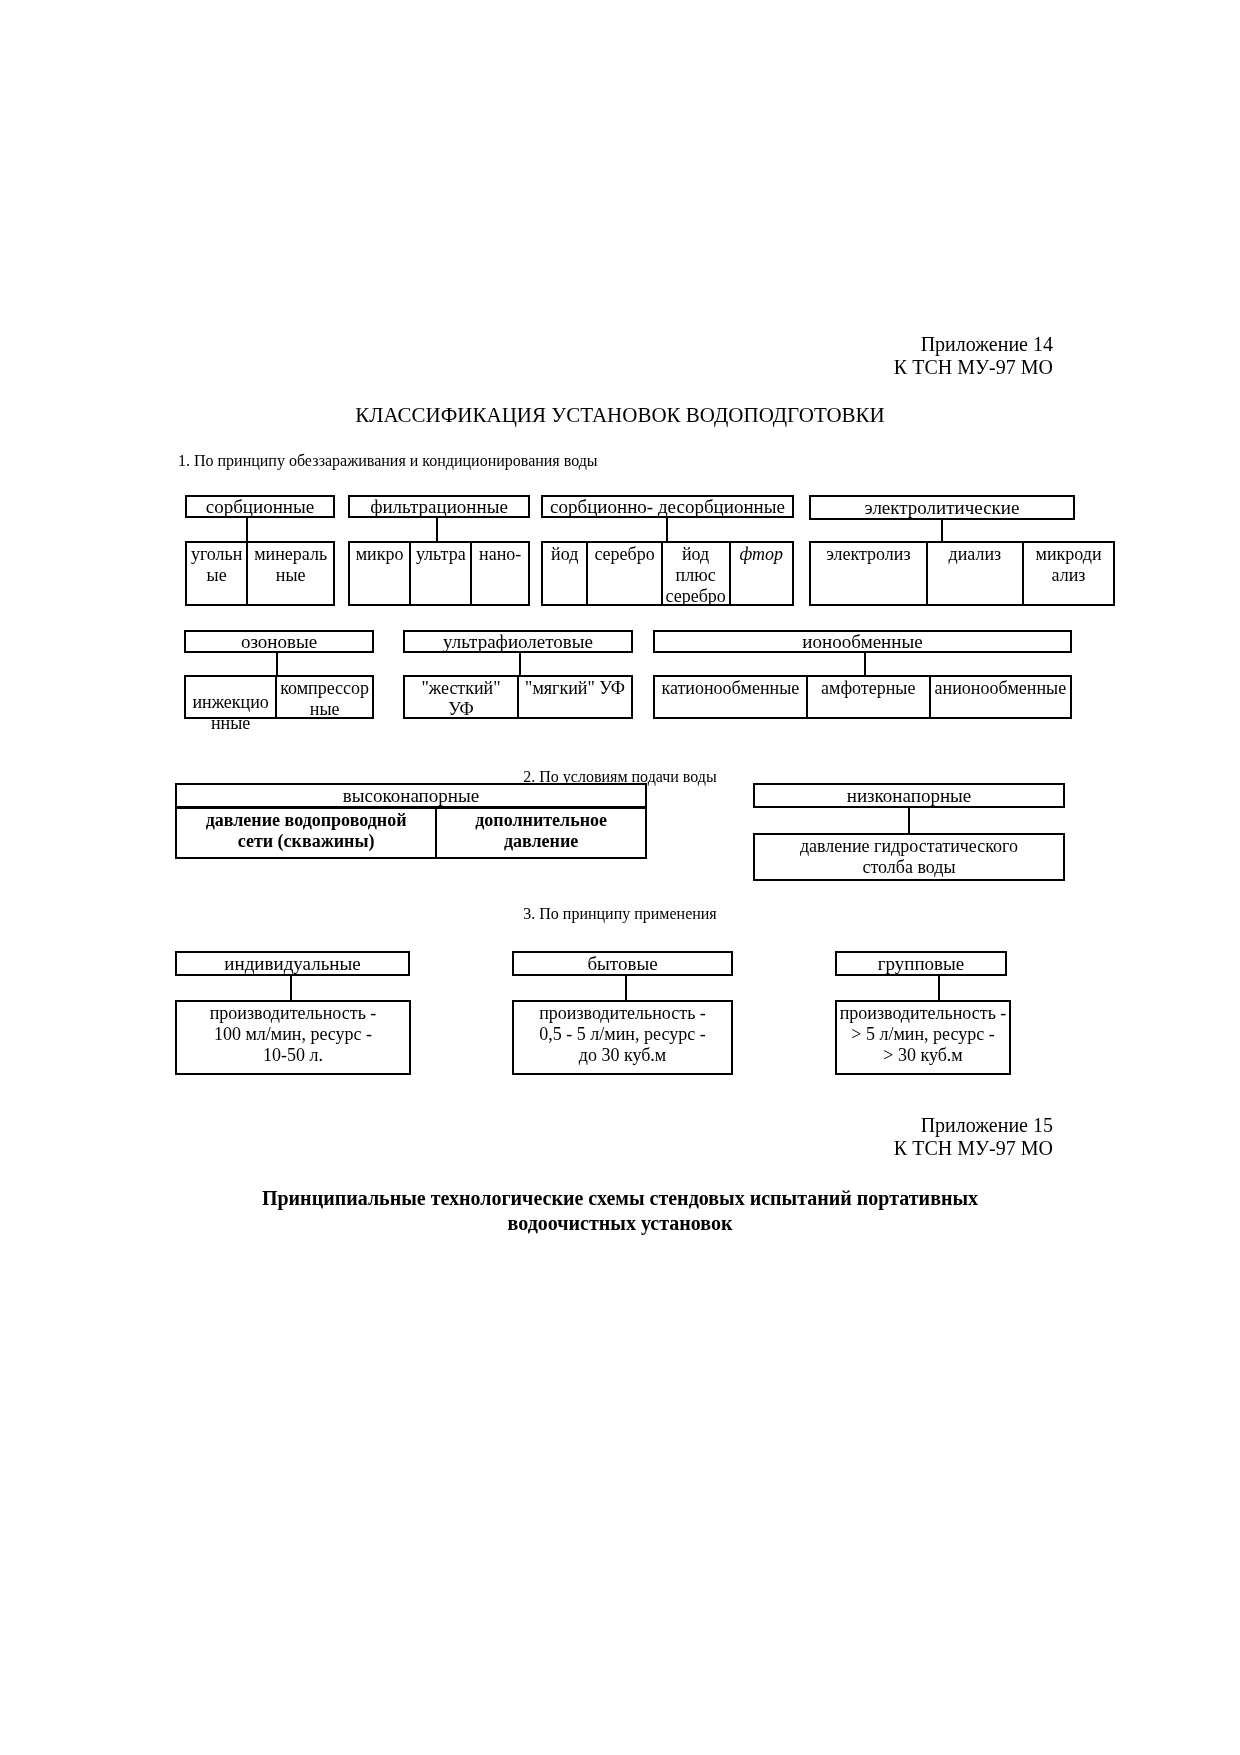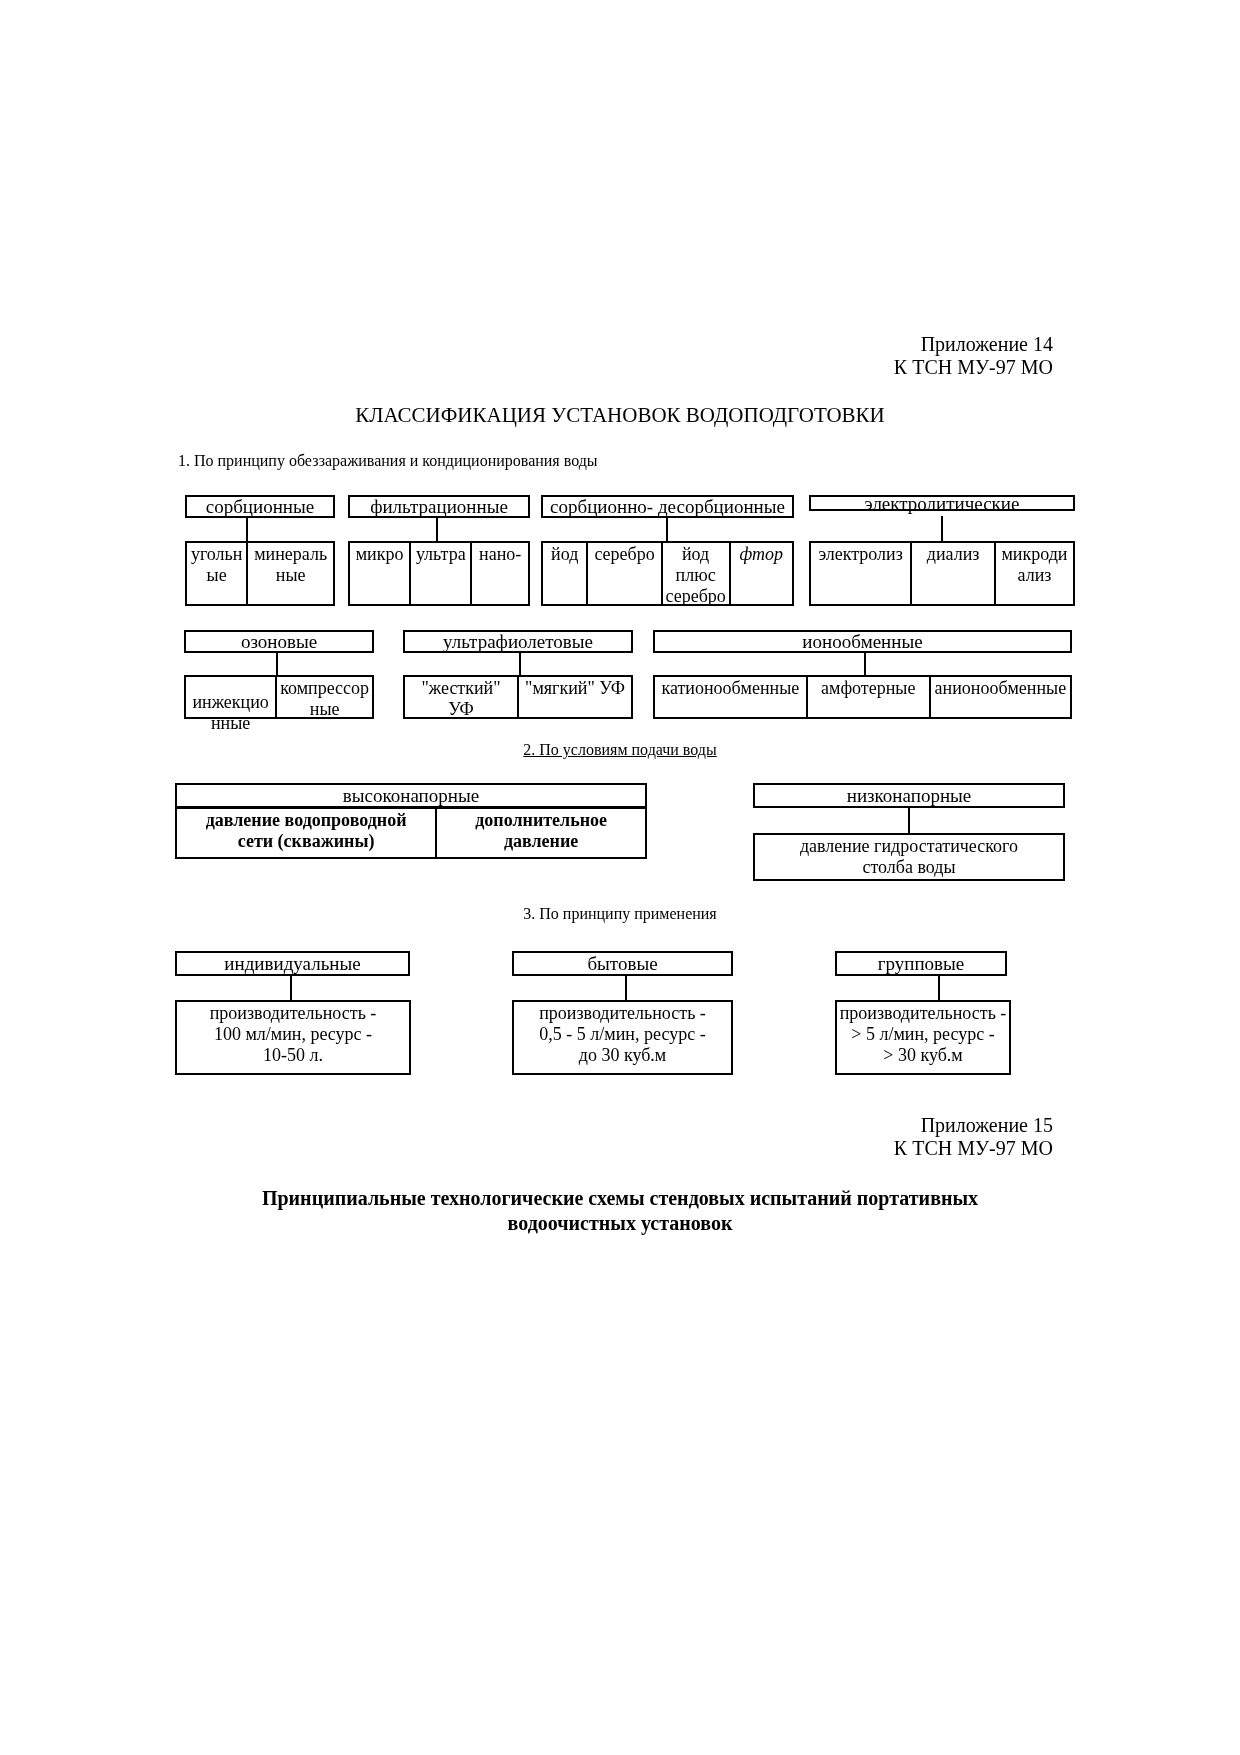--- a/index.html
+++ b/index.html
@@ -65,22 +65,22 @@
   <div class="hdr" style="left:541px;top:495px;width:253px;height:23px;">сорбционно- десорбционные</div>
   <div class="row" style="left:541px;top:541px;width:253px;height:65px;">
     <div class="cell" style="flex:44 0 0;">йод</div>
     <div class="cell" style="flex:76 0 0;">серебро</div>
     <div class="cell" style="flex:69 0 0;">йод
 плюс
 серебро</div>
     <div class="cell" style="flex:64 0 0;font-style:italic;">фтор</div>
   </div>
 
-  <div class="hdr" style="left:809px;top:495px;width:266px;height:16px;">электролитические</div>
-  <div class="row" style="left:809px;top:541px;width:266px;height:65px;">
+  <div class="hdr" style="left:809px;top:495px;width:266px;height:25px;">электролитические</div>
+  <div class="row" style="left:809px;top:541px;width:306px;height:65px;">
     <div class="cell" style="flex:103 0 0;">электролиз</div>
     <div class="cell" style="flex:84 0 0;">диализ</div>
     <div class="cell" style="flex:79 0 0;">микроди
 ализ</div>
   </div>
 
   <div class="conn" style="left:276px;top:651px;height:26px;"></div>
   <div class="conn" style="left:519px;top:651px;height:26px;"></div>
   <div class="conn" style="left:864px;top:651px;height:26px;"></div>
 
@@ -99,21 +99,21 @@
     <div class="cell" style="flex:115 0 0;">"мягкий" УФ</div>
   </div>
 
   <div class="hdr" style="left:653px;top:630px;width:419px;height:23px;">ионообменные</div>
   <div class="row" style="left:653px;top:675px;width:419px;height:44px;">
     <div class="cell" style="flex:154 0 0;">катионообменные</div>
     <div class="cell" style="flex:123 0 0;">амфотерные</div>
     <div class="cell" style="flex:142 0 0;">анионообменные</div>
   </div>
 
-  <div class="heading centered" style="top:741px;text-decoration:underline;">2. По условиям подачи воды</div>
+  <div class="heading centered" style="top:768px;">2. По условиям подачи воды</div>
 
   <div class="conn" style="left:436px;top:806px;height:29px;"></div>
   <div class="conn" style="left:908px;top:806px;height:29px;"></div>
 
   <div class="hdr" style="left:175px;top:783px;width:472px;height:25px;">высоконапорные</div>
   <div class="row" style="left:175px;top:807px;width:472px;height:52px;font-weight:bold;">
     <div class="cell" style="flex:262 0 0;">давление водопроводной
 сети (скважины)</div>
     <div class="cell" style="flex:210 0 0;">дополнительное
 давление</div>

